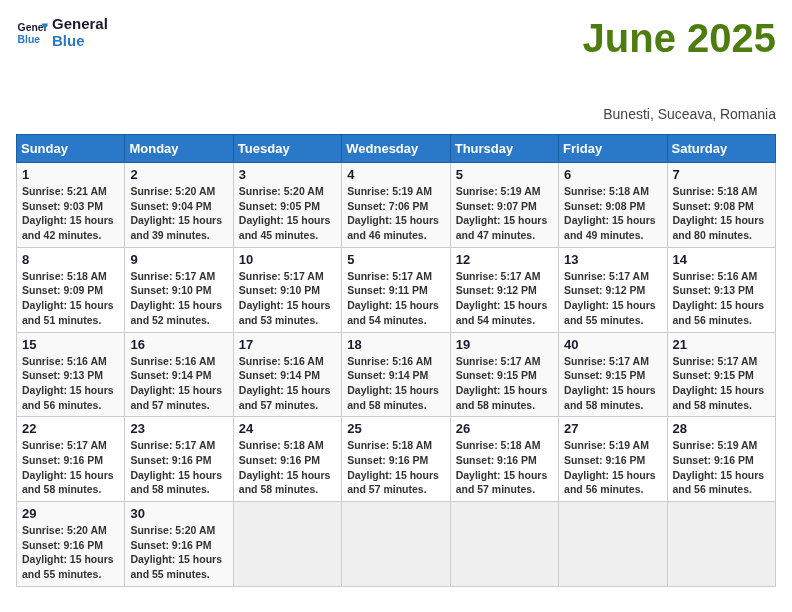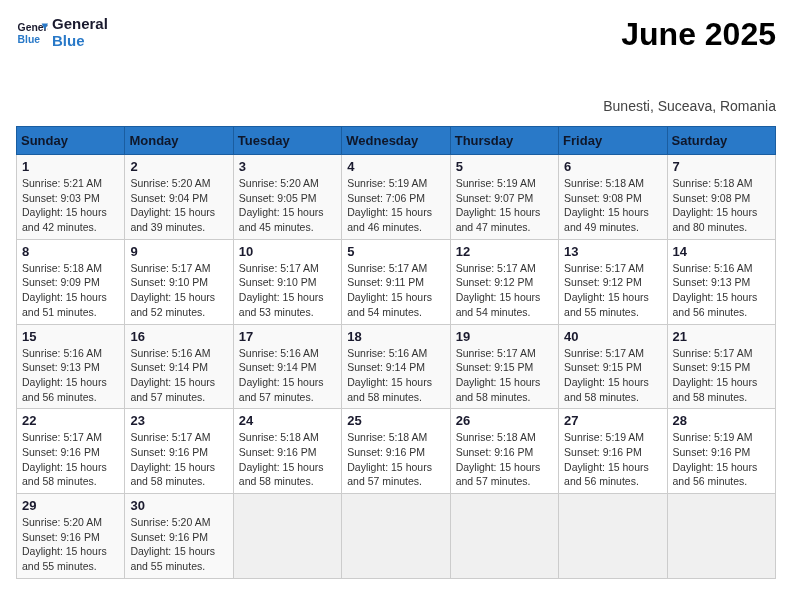--- a/index.html
+++ b/index.html
@@ -22,37 +22,37 @@
       gap: 4px;
     }
     .logo-icon {
       width: 32px;
       height: 32px;
     }
     .title-area {
       text-align: right;
     }
     .month-title {
-      font-size: 32px;
+      font-size: 40px;
       font-weight: bold;
-      color: #000000;
+      color: #4d7c0f;
     }
     .location-title {
       font-size: 14px;
       color: #444;
       margin-top: 45px;
     }
     .calendar {
       width: 100%;
       border-collapse: collapse;
       font-size: 11px;
     }
     .calendar thead tr th {
       background: #2979c8;
-      color: #0f172a;
+      color: #ffffff;
       padding: 6px 4px;
       text-align: left;
       font-size: 13px;
       font-weight: bold;
       border: 1px solid #1a5da0;
       margin-left: 44px;
     }
     .calendar tbody tr td {
       border: 1px solid #ccc;
       vertical-align: top;
@@ -68,20 +68,21 @@
       font-size: 13px;
       font-weight: bold;
       color: #1a1a2e;
       display: block;
       margin-bottom: 2px;
     }
     .cell-info {
       color: #333;
       font-size: 10.5px;
       line-height: 1.4;
+      font-weight: bold;
     }
     .empty-cell {
       background: #f0f0f0 !important;
     }
   </style>
 </head>
 <body>
 
 <div class="header-area">
   <div class="logo">

